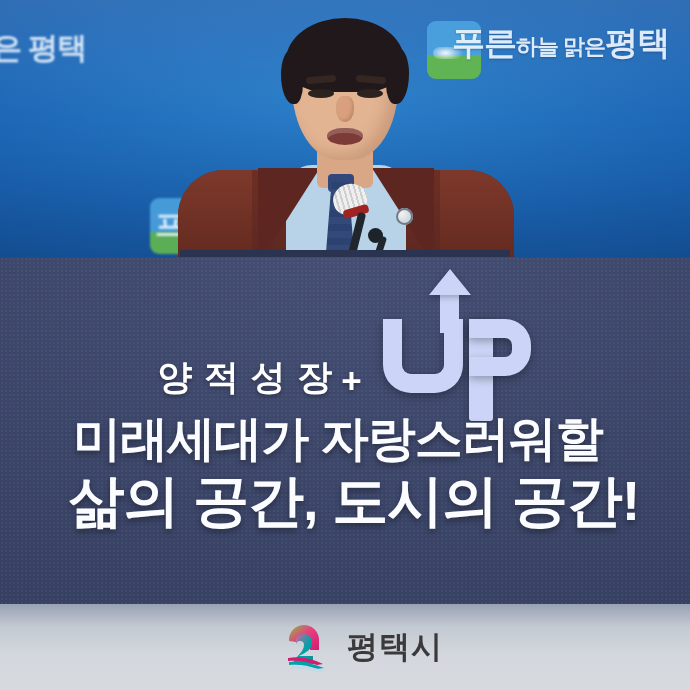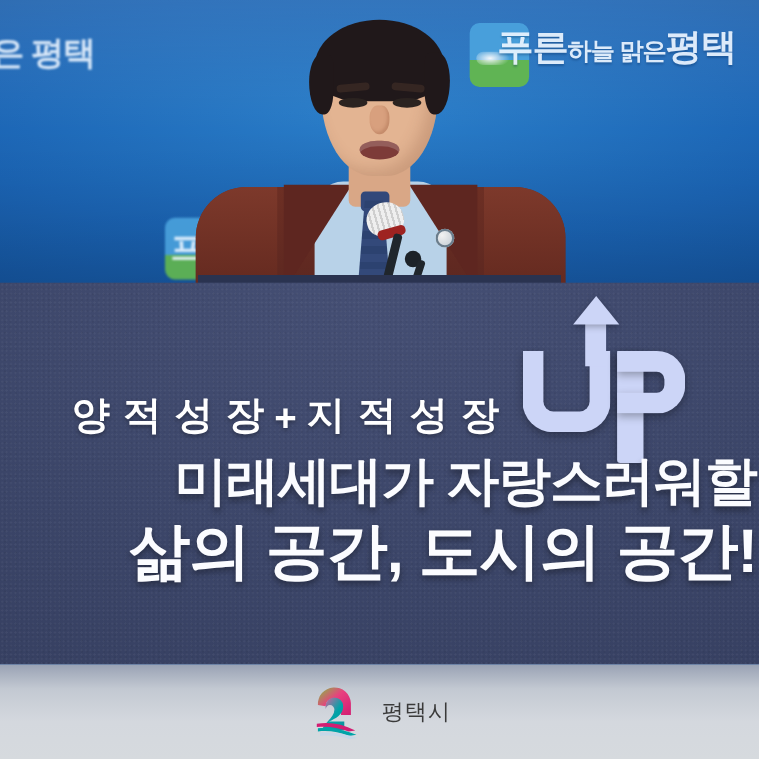--- a/index.html
+++ b/index.html
@@ -292,23 +292,22 @@
     border-left: 0;
     border-radius: 0 26px 26px 0;
     box-sizing:border-box;
     filter: drop-shadow(0 3px 4px rgba(0,0,0,.3));
   }
 
   .subhead {
     position: absolute;
     left: 0; top: 158px;
     width: 676px;
-    text-align: right;
+    text-align: center;
     z-index: 2;
-    padding-left: 12px;
   }
   .subhead .ln1, .subhead .ln2 {
     color: #fbfcff;
     font-weight: 900;
     letter-spacing: -1px;
     text-shadow: 0 3px 6px rgba(0,0,0,.38);
     white-space: nowrap;
     line-height: 1.02;
   }
   .subhead .ln1 { font-size: 48px; }
@@ -340,22 +339,22 @@
   .brand-city {
     position: absolute;
     left: 283px; top: 16px;
     display: flex;
     align-items: center;
     gap: 10px;
   }
   .city-mark { position: relative; width: 54px; height: 54px; }
   .city-name {
     color: #3a3a3a;
-    font-size: 20px;
-    font-weight: 400;
+    font-size: 31px;
+    font-weight: 700;
     letter-spacing: 1px;
   }
 </style>
 </head>
 <body>
 
 <div id="card">
 
   <div class="photo">
     <div class="sheen"></div>
@@ -394,21 +393,20 @@
       <div class="mic-stem2"></div>
       <div class="podium"></div>
     </div>
   </div>
 
   <div class="panel">
 
     <div class="headline-row">
       <span class="headline-text">양 적 성 장</span>
       <span class="headline-text">+</span>
-      <span class="headline-text">지 적 성 장</span>
 
       <div class="up-lockup">
         <div class="up-u"></div>
         <div class="up-arrow-stem"></div>
         <div class="up-arrow-head"></div>
         <div class="up-p"></div>
         <div class="up-p-bowl"></div>
       </div>
     </div>
 

